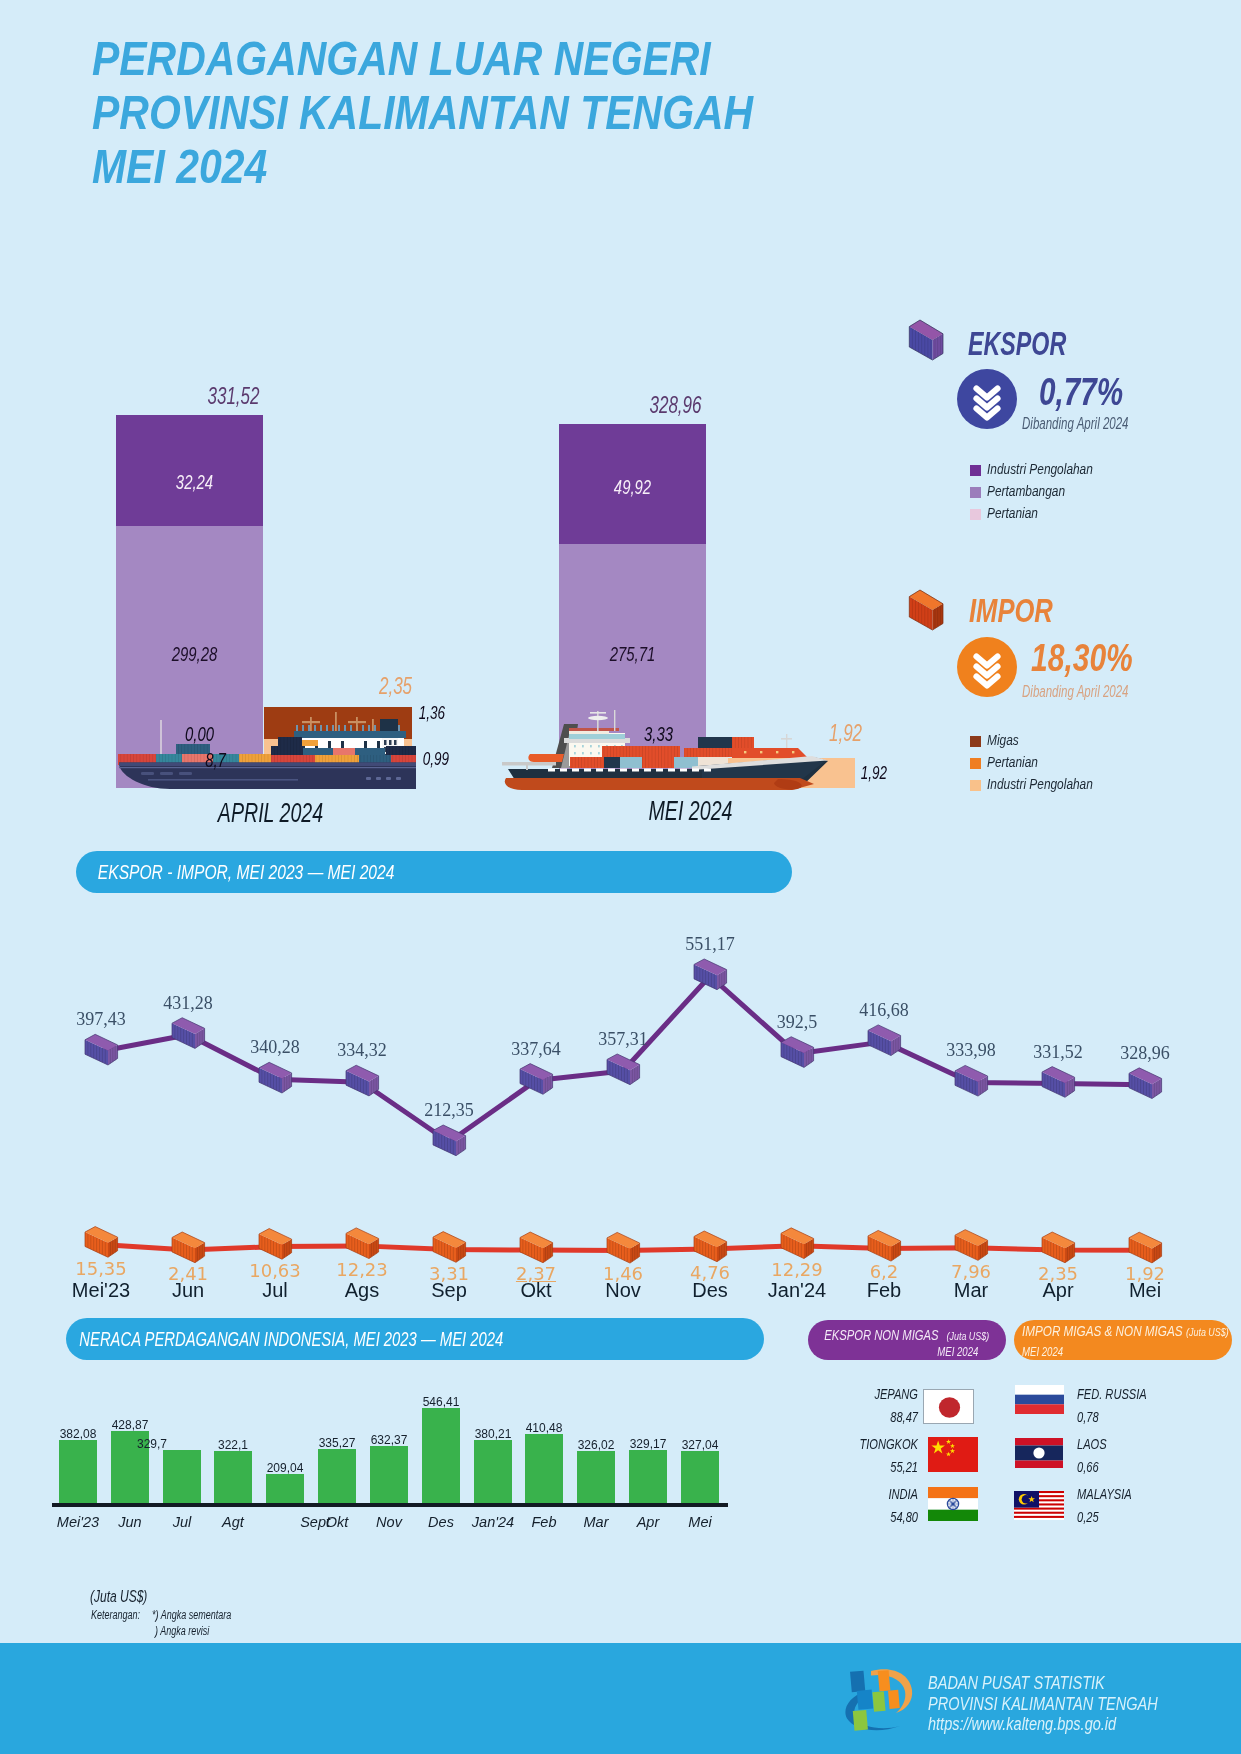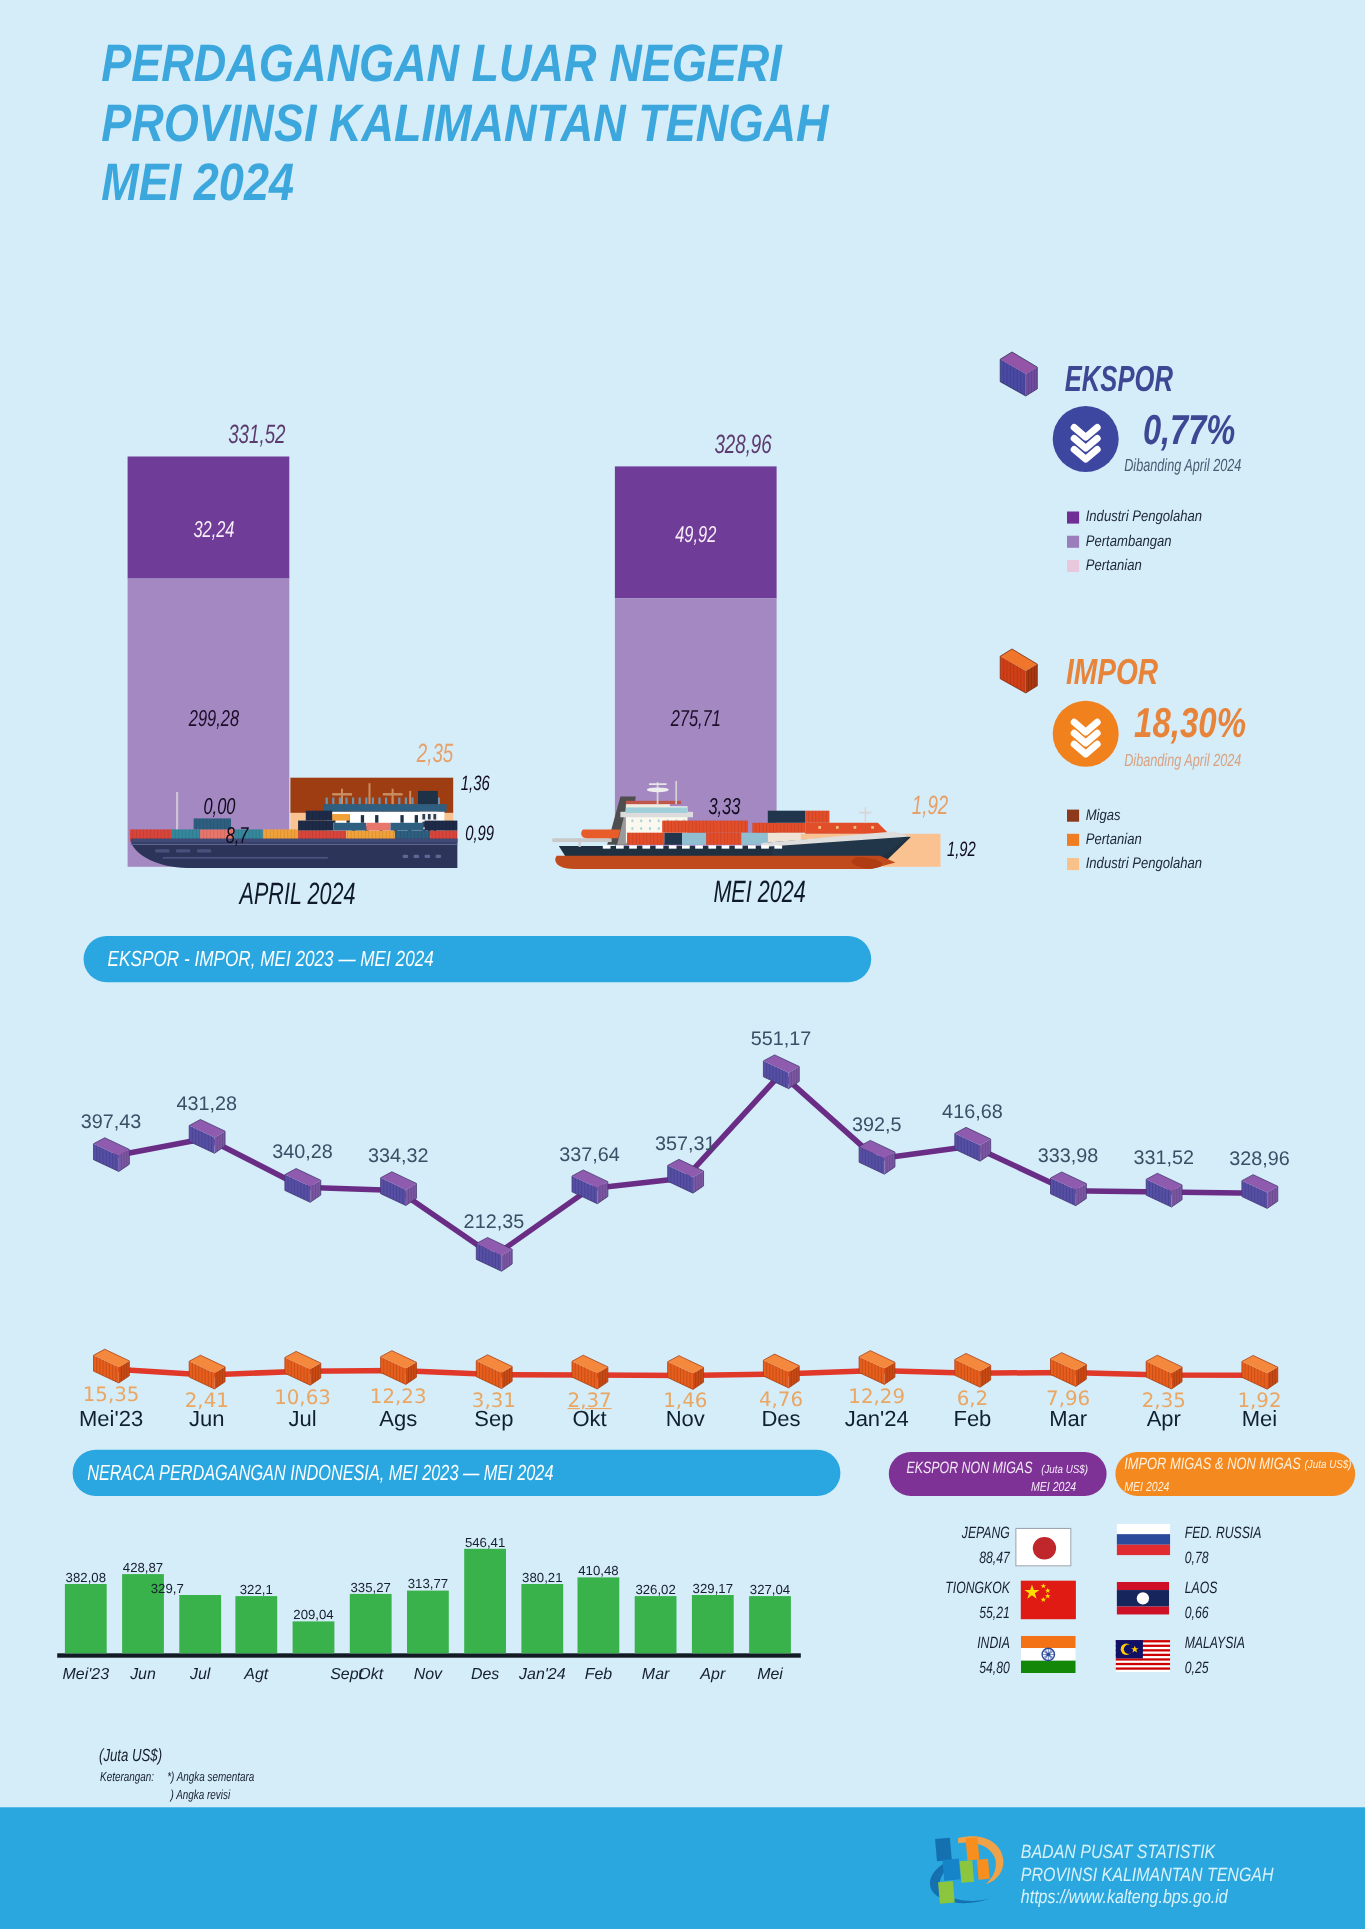--- a/index.html
+++ b/index.html
@@ -16,21 +16,21 @@
   
   .panel-title{font-size:33px;font-weight:bold;font-style:italic;white-space:nowrap;display:inline-block;transform:scaleX(0.705);transform-origin:left center;}
   .pct{font-size:38px;font-weight:bold;font-style:italic;white-space:nowrap;display:inline-block;transform:scaleX(0.78);transform-origin:left center;}
   .cmp{font-size:16px;font-style:italic;white-space:nowrap;display:inline-block;transform:scaleX(0.72);transform-origin:left center;}
   .leg{font-size:14px;font-style:italic;color:#1b2733;white-space:nowrap;display:inline-block;transform:scaleX(0.85);transform-origin:left center;}
   .legsw{width:11px;height:11px;position:absolute;}
   
   .banner{height:46px;border-radius:23px;background:#2aa7e0;display:flex;align-items:center;}
   .banner span{color:#ffffff;font-size:20px;font-style:italic;padding-left:22px;white-space:nowrap;display:inline-block;transform:scaleX(0.74);transform-origin:left center;}
   
-  .lv{font-size:18px;color:#3a4f66;white-space:nowrap;font-family:Liberation Sans, sans-serif;}
+  .lv{font-size:18px;color:#3a4f66;white-space:nowrap;font-family:Liberation Serif, serif;}
   .iv{font-size:18px;color:#e9a763;white-space:nowrap;font-family:"DejaVu Sans",sans-serif;}
   .xlab{font-size:20px;color:#10202e;white-space:nowrap;font-family:"Liberation Sans",sans-serif;}
   
   .gbar{background:#39b24c;position:absolute;}
   .gval{font-size:12px;color:#15202c;white-space:nowrap;position:absolute;font-family:"Liberation Sans",sans-serif;}
   .gxlab{font-size:14.5px;font-style:italic;color:#15202c;white-space:nowrap;position:absolute;}
   
   .pill{border-radius:28px;display:flex;align-items:center;position:absolute;}
   .cname,.cval{font-size:15px;font-style:italic;color:#15202c;white-space:nowrap;position:absolute;}
   .right-col .cname,.right-col .cval{transform:scaleX(0.74);transform-origin:left center;}
@@ -864,21 +864,21 @@
       <div class="gbar" style="left: 214px; width: 38px; top: 1451.49px; height: 51.5147px; background: rgb(57, 178, 76);"></div>
       <div class="gval" style="left: 188px; width: 90px; text-align: center; top: 1438.49px;">322,1</div>
       <div class="gxlab" style="left: 188px; width: 90px; text-align: center; top: 1514px;">Agt</div>
       <div class="gbar" style="left: 266px; width: 38px; top: 1473.51px; height: 29.4873px; background: rgb(57, 178, 76);"></div>
       <div class="gval" style="left: 240px; width: 90px; text-align: center; top: 1460.51px;">209,04</div>
       <div class="gxlab" style="left: 240px; width: 90px; text-align: right; top: 1514px;">Sept</div>
       <div class="gbar" style="left: 318px; width: 38px; top: 1448.92px; height: 54.0807px; background: rgb(57, 178, 76);"></div>
       <div class="gval" style="left: 292px; width: 90px; text-align: center; top: 1435.92px;">335,27</div>
       <div class="gxlab" style="left: 292px; width: 90px; text-align: center; top: 1514px;">Okt</div>
       <div class="gbar" style="left: 370px; width: 38px; top: 1446.31px; height: 56.6914px; background: rgb(57, 178, 76);"></div>
-      <div class="gval" style="left: 344px; width: 90px; text-align: center; top: 1433.31px;">313,77</div>
+      <div class="gval" style="left: 344px; width: 90px; text-align: center; top: 1433.31px;">632,37</div>
       <div class="gxlab" style="left: 344px; width: 90px; text-align: center; top: 1514px;">Nov</div>
       <div class="gbar" style="left: 422px; width: 38px; top: 1407.78px; height: 95.2171px; background: rgb(57, 178, 76);"></div>
       <div class="gval" style="left: 396px; width: 90px; text-align: center; top: 1394.78px;">546,41</div>
       <div class="gxlab" style="left: 396px; width: 90px; text-align: center; top: 1514px;">Des</div>
       <div class="gbar" style="left: 474px; width: 38px; top: 1440.16px; height: 62.8363px; background: rgb(57, 178, 76);"></div>
       <div class="gval" style="left: 448px; width: 90px; text-align: center; top: 1427.16px;">380,21</div>
       <div class="gxlab" style="left: 448px; width: 90px; text-align: center; top: 1514px;">Jan'24</div>
       <div class="gbar" style="left: 525px; width: 38px; top: 1434.27px; height: 68.7338px; background: rgb(57, 178, 76);"></div>
       <div class="gval" style="left: 499px; width: 90px; text-align: center; top: 1421.27px;">410,48</div>
       <div class="gxlab" style="left: 499px; width: 90px; text-align: center; top: 1514px;">Feb</div>

